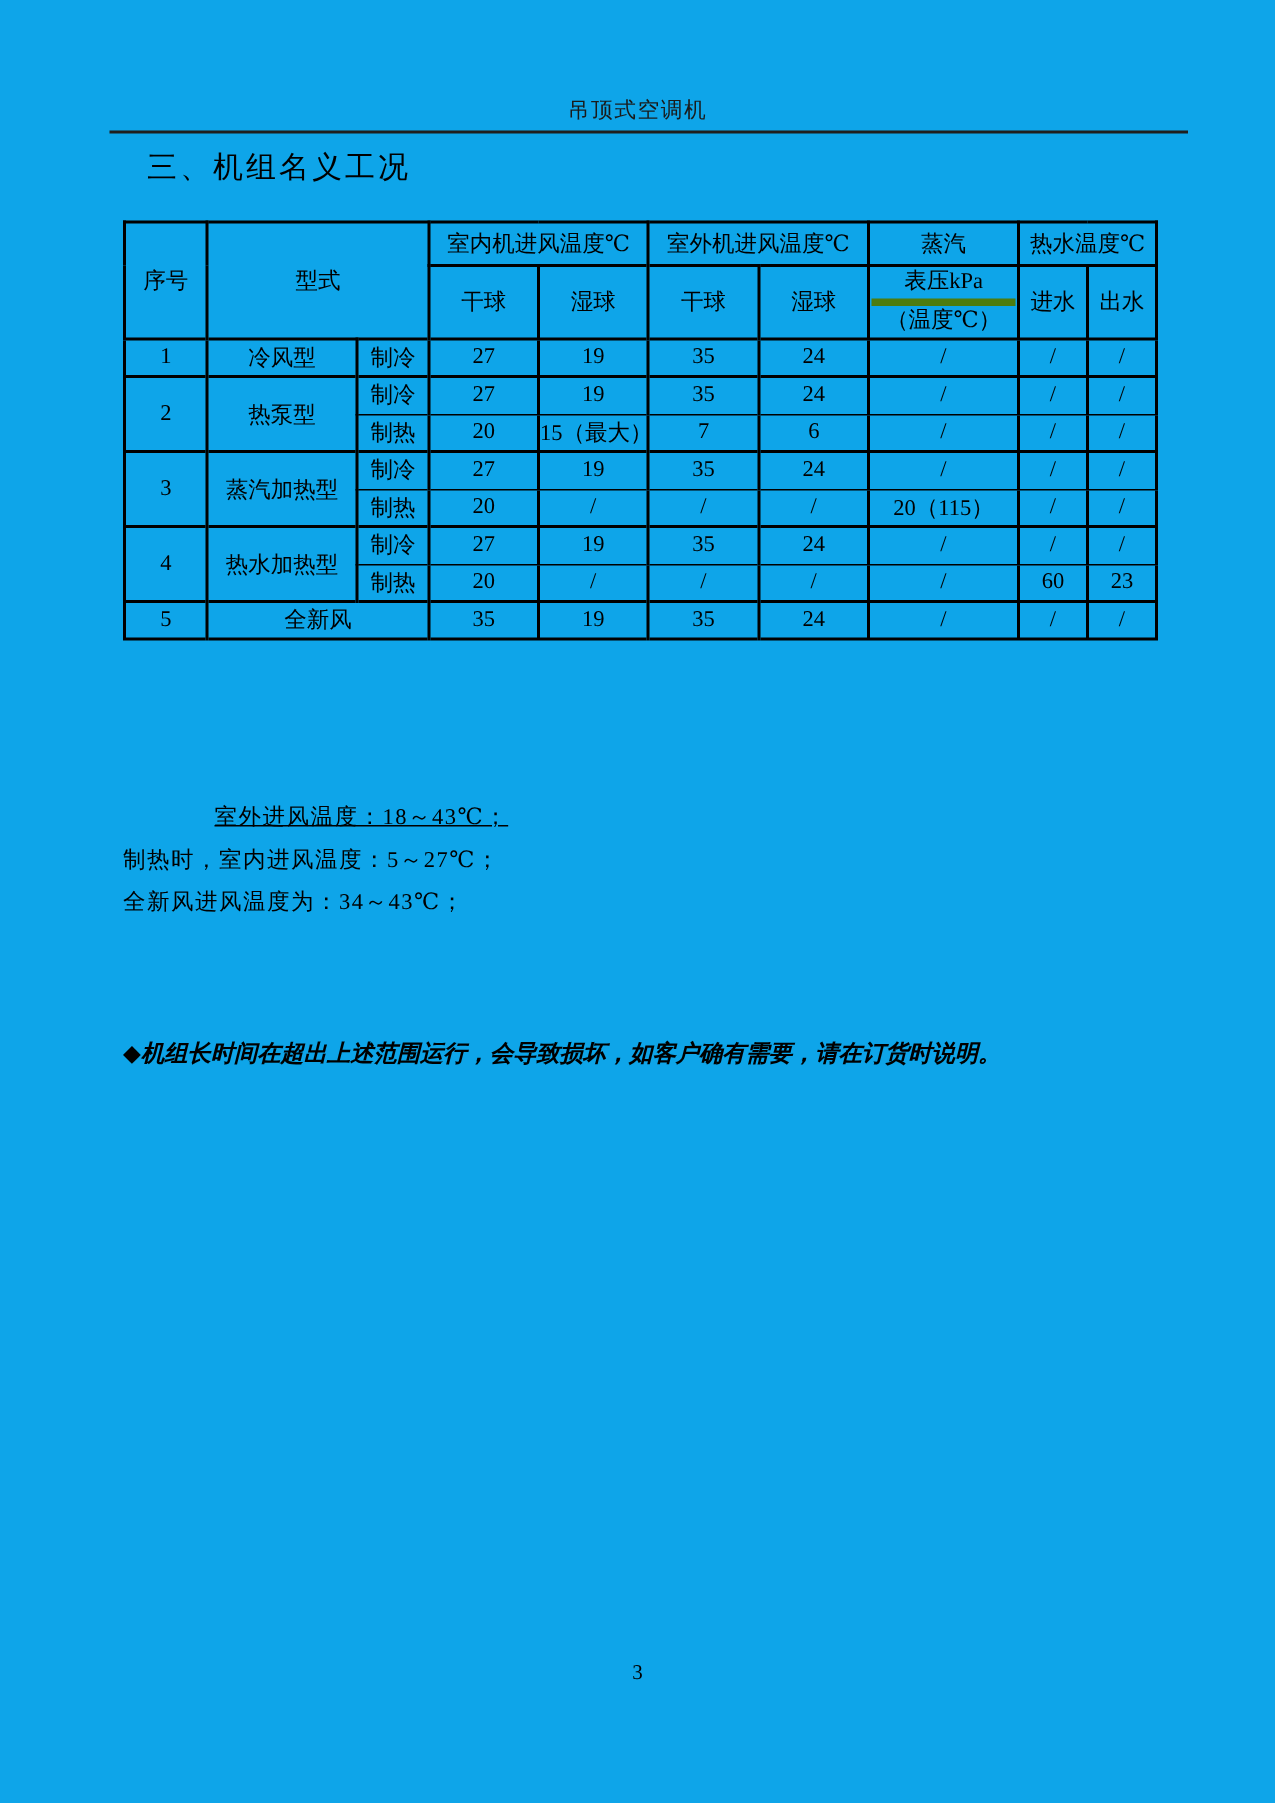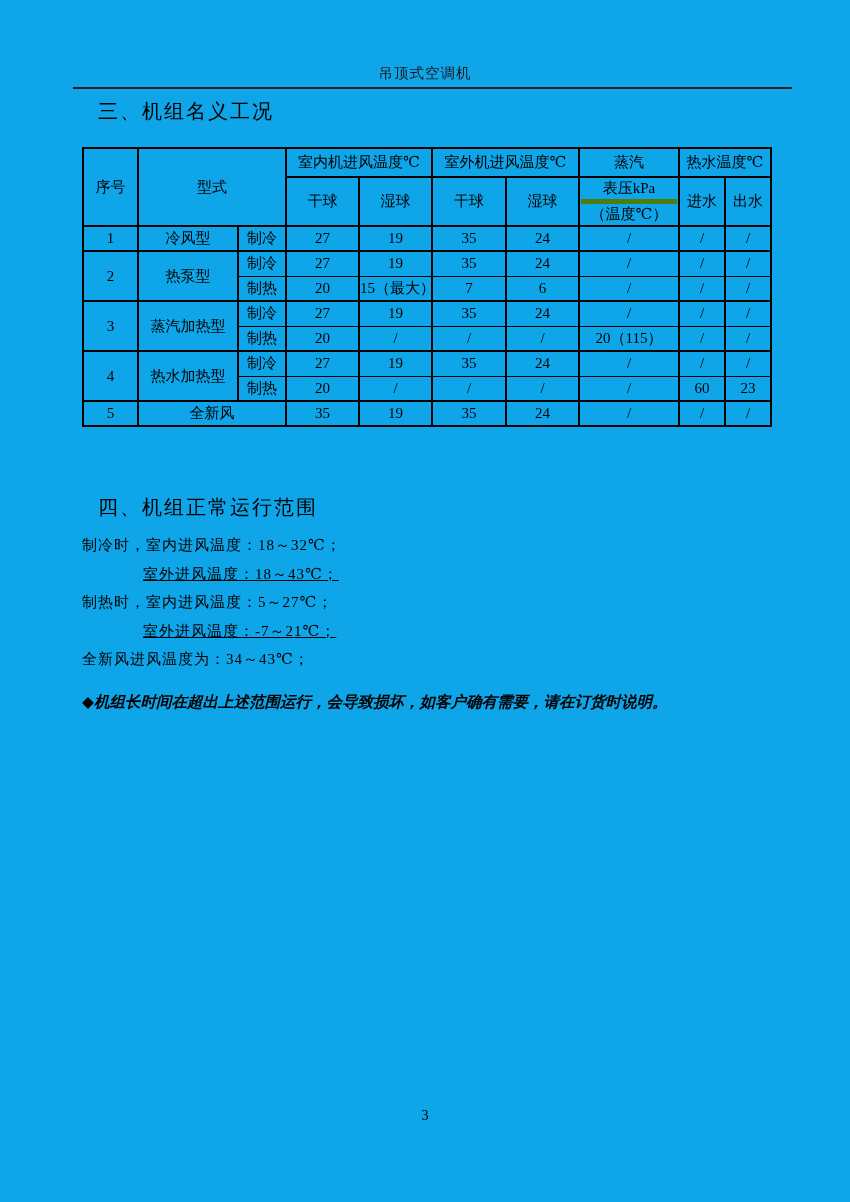--- a/index.html
+++ b/index.html
@@ -245,27 +245,24 @@
         <td>19</td>
         <td>35</td>
         <td>24</td>
         <td>/</td>
         <td>/</td>
         <td>/</td>
       </tr>
     </tbody>
   </table>
 
-  <div class="section-title section4-title">四、机组正常运行范围</div>
 
   <div class="range-lines">
-    <div class="range-line">制冷时，室内进风温度：18～32℃；</div>
     <div class="range-line indent">室外进风温度：18～43℃；</div>
     <div class="range-line">制热时，室内进风温度：5～27℃；</div>
-    <div class="range-line indent">室外进风温度：-7～21℃；</div>
     <div class="range-line">全新风进风温度为：34～43℃；</div>
   </div>
 
   <div class="warn-note">◆机组长时间在超出上述范围运行，会导致损坏，如客户确有需要，请在订货时说明。</div>
 
   <div class="page-number">3</div>
 
 </div>
 
 </body></html>

